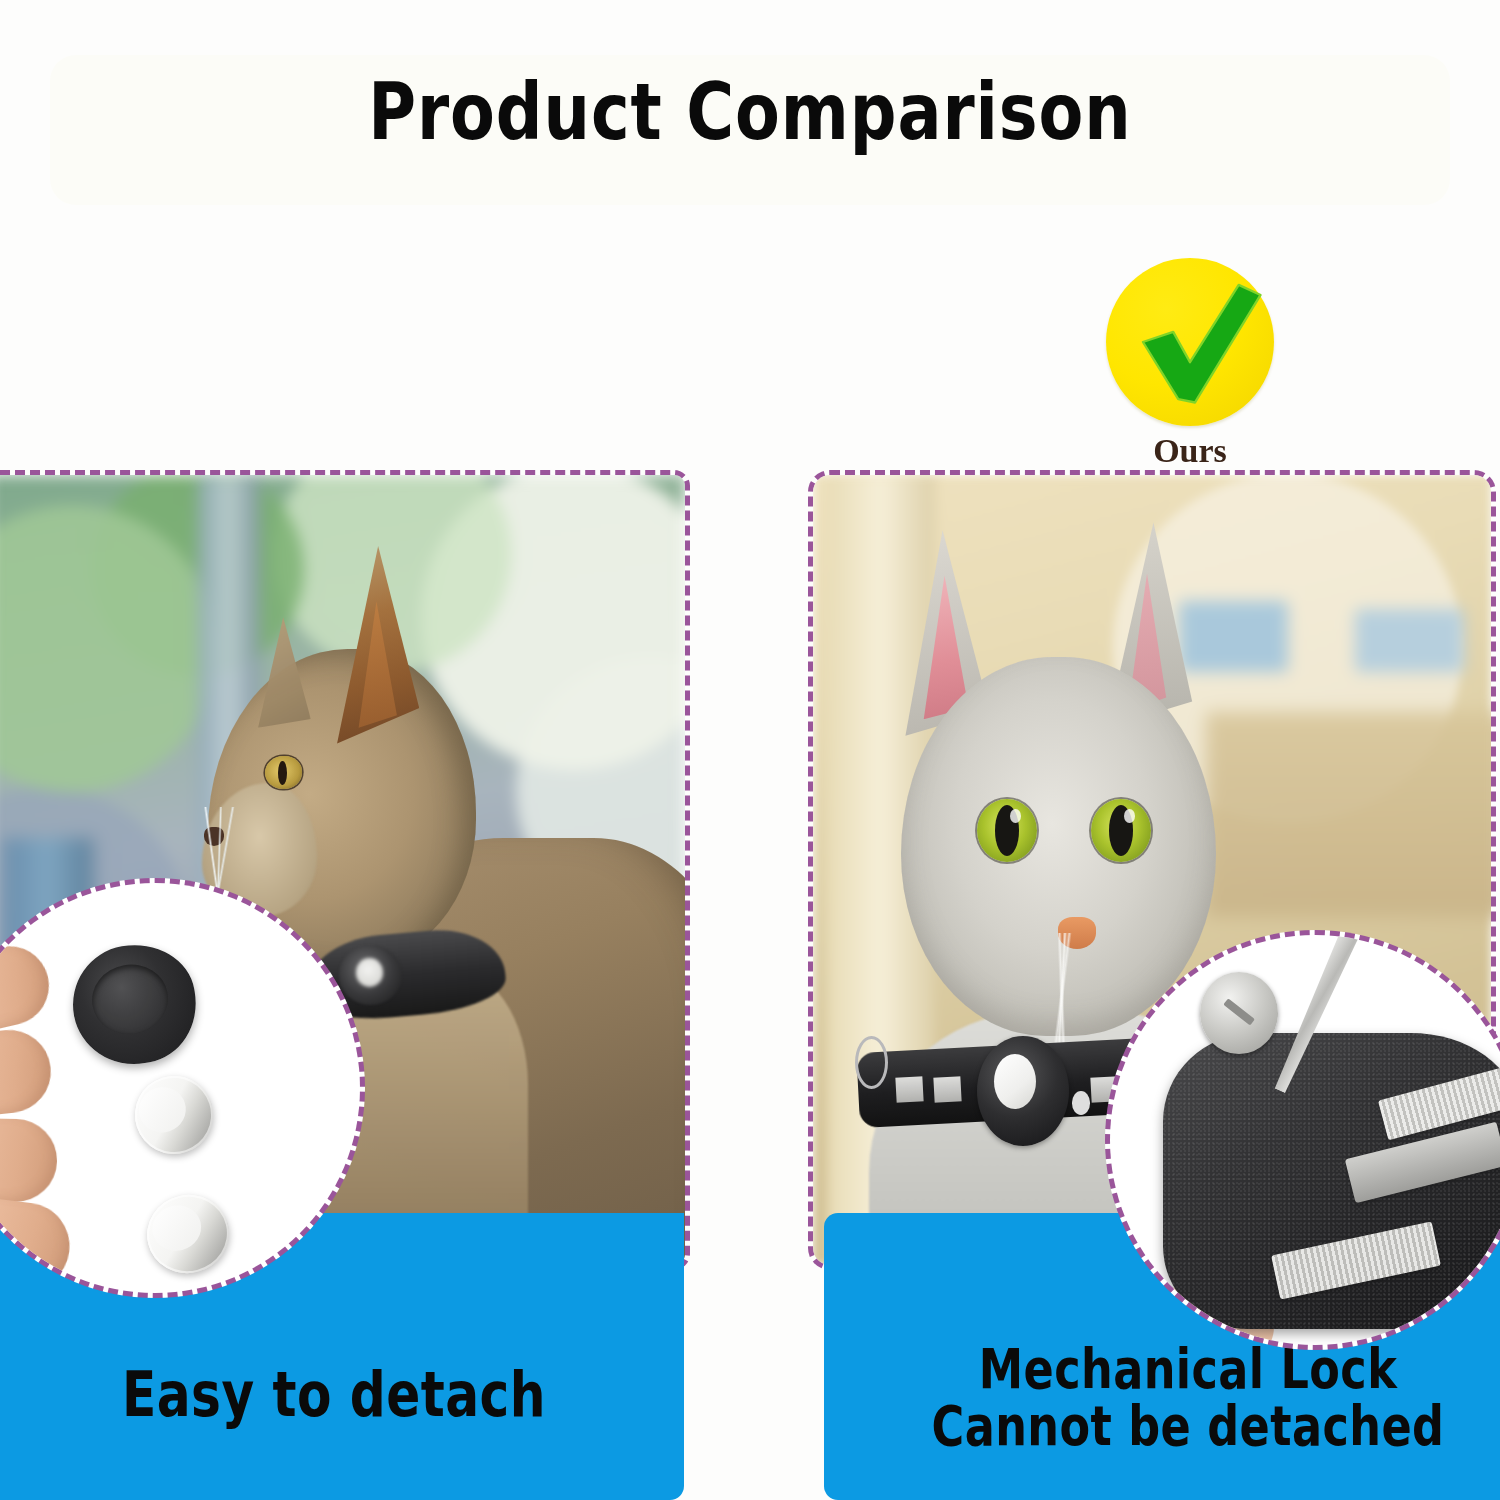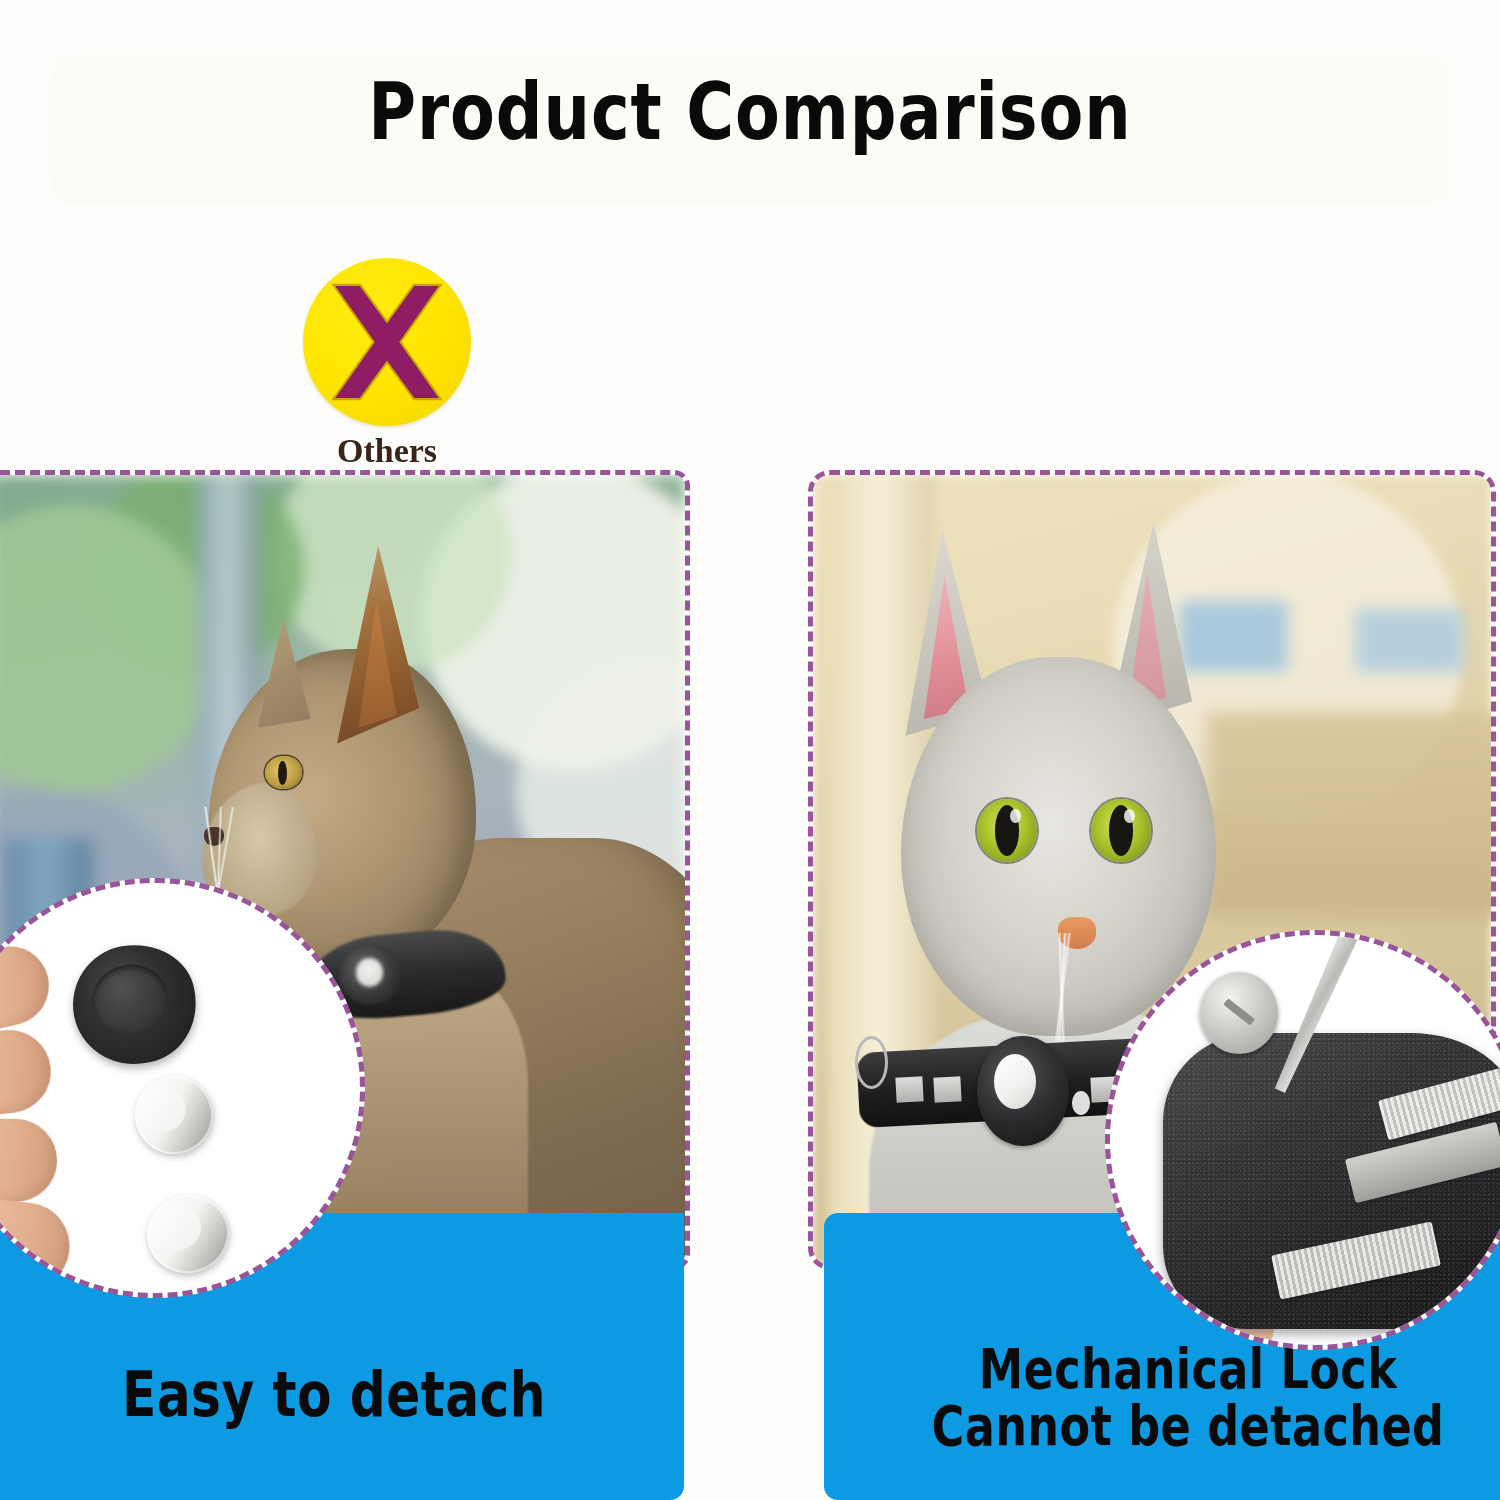--- a/index.html
+++ b/index.html
@@ -394,29 +394,29 @@
 </head>
 <body>
 
 <div id="stage">
 
   <div class="cut-top"></div>
 
   <div class="title-plate"></div>
   <div class="title">Product Comparison</div>
 
-  <div class="badge-wrap" style="left:287px;top:258px;">
+
+  <div class="badge-wrap" style="left:1090px;top:258px;">
     <div class="badge">
-      <svg class="x-mark" viewBox="0 0 100 100">
-        <path d="M18 16 L34 16 L50 38 L66 16 L82 16 L58 50 L82 84 L66 84 L50 62 L34 84 L18 84 L42 50 Z" fill="#8e1d63" stroke="#caa400" stroke-width="1.2"></path>
+      <svg class="check-mark" viewBox="0 0 100 100">
+        <path d="M22 50 L40 44 L50 62 L79 16 L92 22 L53 86 L43 84 Z" fill="#16a814" stroke="#7fd428" stroke-width="1.4" stroke-linejoin="round"></path>
       </svg>
     </div>
-    <div class="badge-label">Others</div>
-  </div>
-
+    <div class="badge-label">Ours</div>
+  </div>
 
   <div class="panel left">
     <div class="photo">
       <div class="bg-left">
         <div class="post"></div>
         <div class="post2"></div>
       </div>
       <div class="catA">
         <div class="body"></div>
         <div class="chest"></div>

